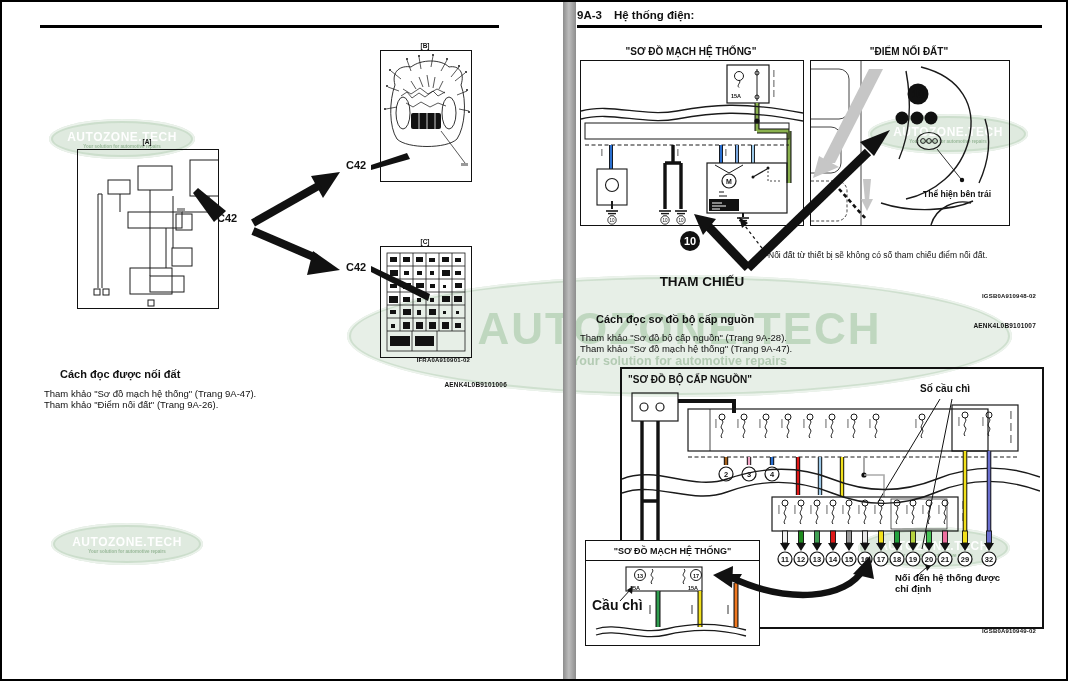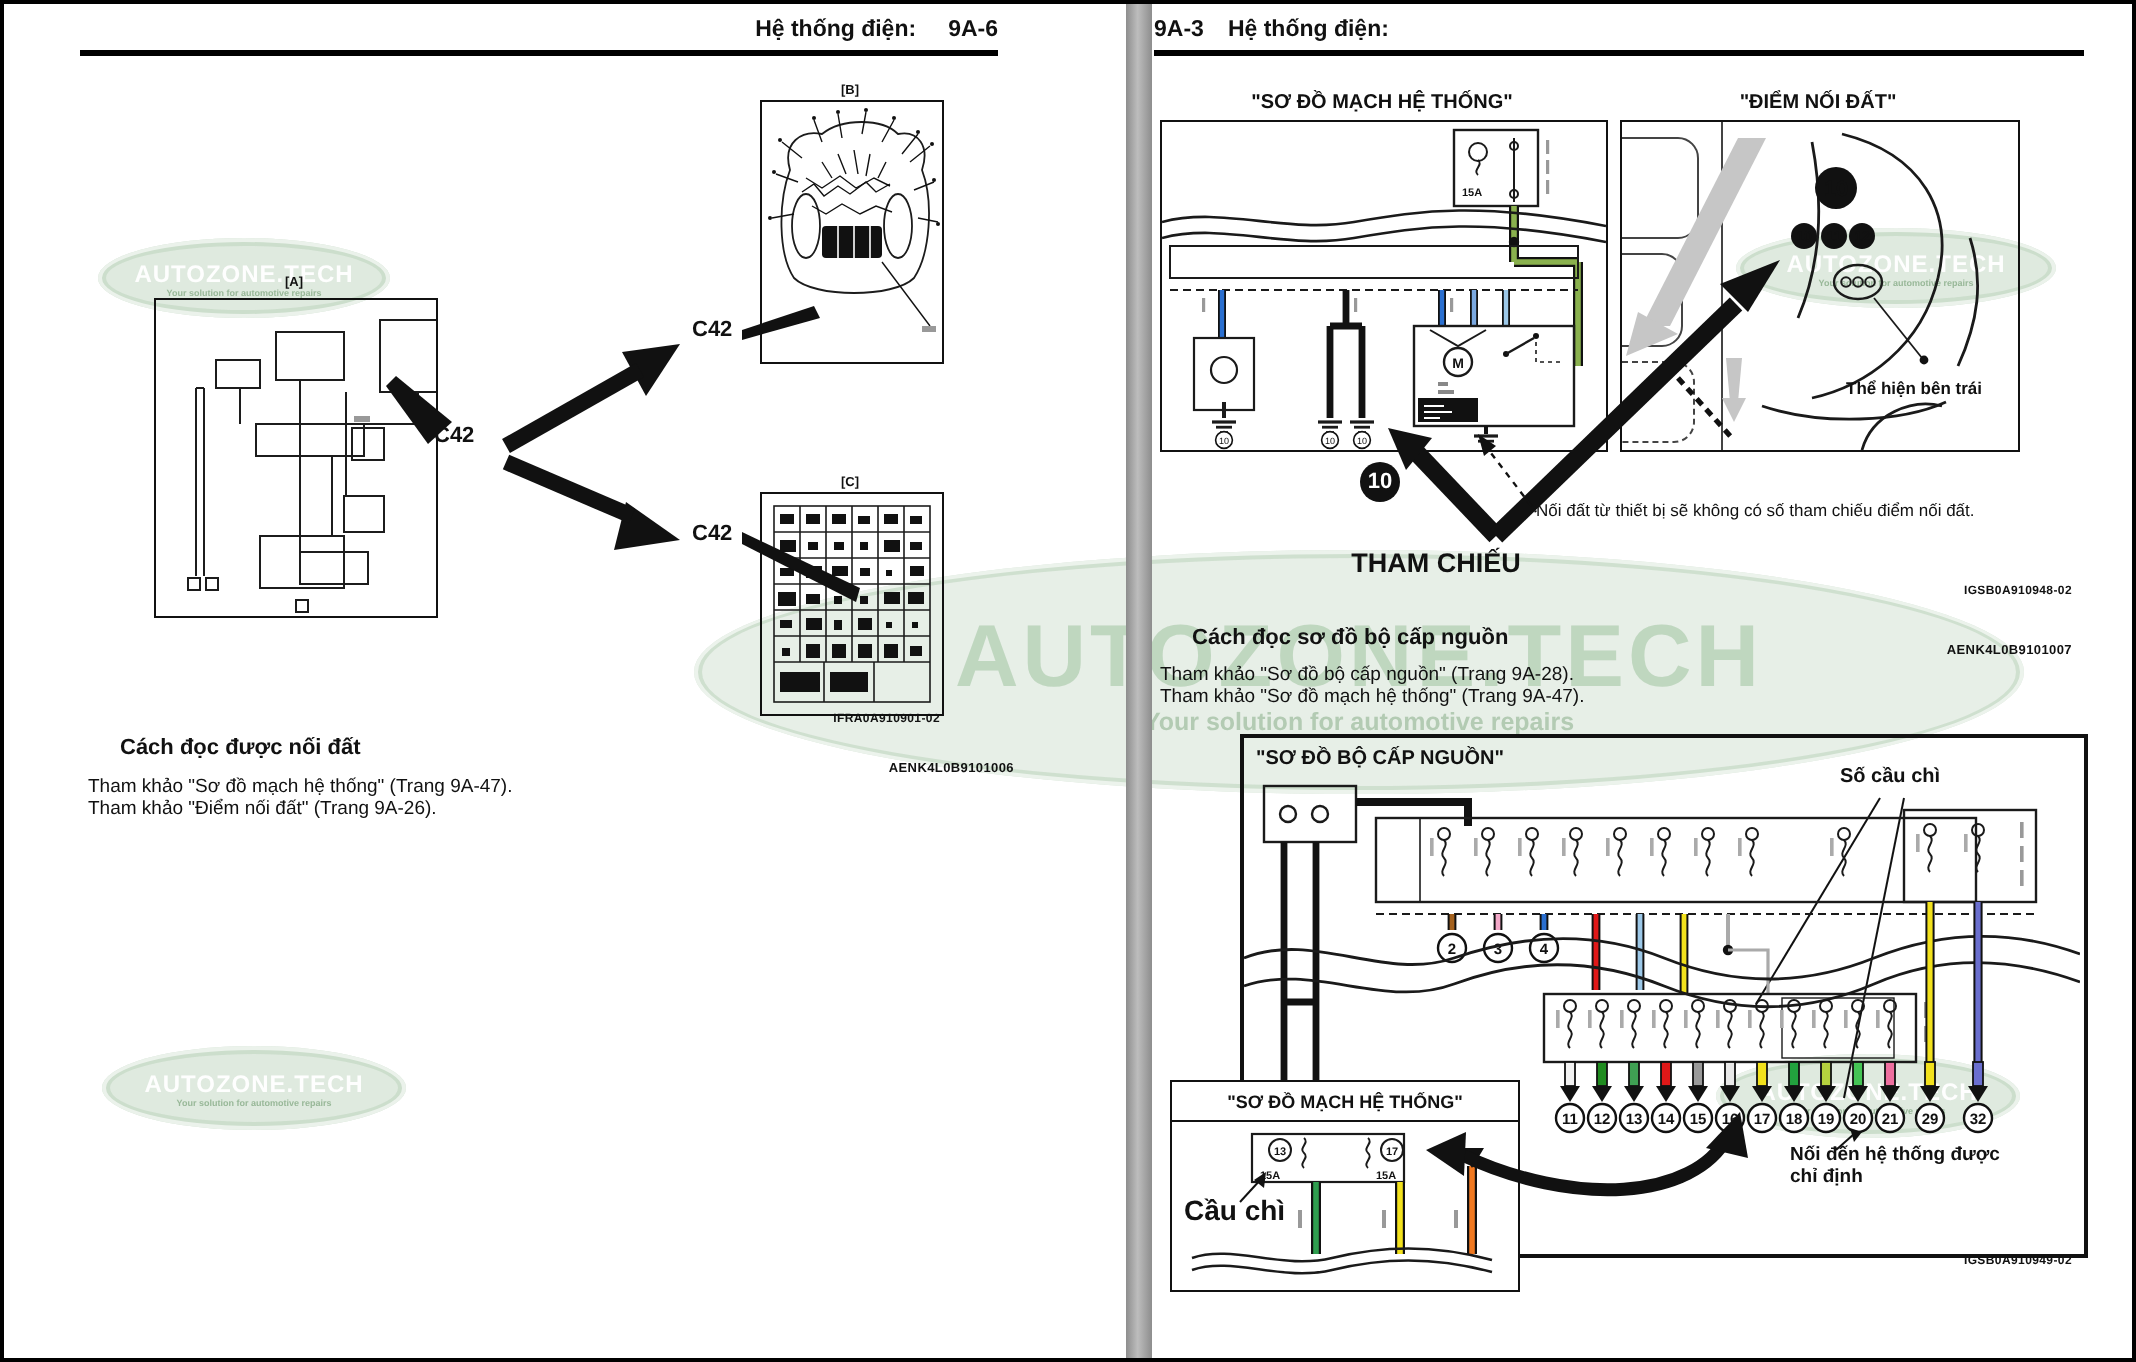--- a/index.html
+++ b/index.html
@@ -65,23 +65,20 @@
     <span class="brand">AUTOZONE.TECH</span>
     <span class="tag">Your solution for automotive repairs</span>
   </div>
   <div class="wm wm-sm" style="left:856px;top:525px;width:152px;height:42px;">
     <span class="brand">AUTOZONE.TECH</span>
     <span class="tag">Your solution for automotive repairs</span>
   </div>
 
   <div class="gutter"></div>
 
-  <div class="hdr" style="left:38px;width:459px;text-align:right;">
-    <span>Hệ thống điện:</span><span class="gap"></span><span>9A-6</span>
-  </div>
   <div class="rule" style="left:38px;width:459px;"></div>
 
   <div class="fig-lab" style="left:75px;top:136px;width:140px;">[A]</div>
   <div class="boxed" style="left:75px;top:147px;width:140px;height:158px;">
     <svg width="140" height="158" viewBox="0 0 140 158">
       <g fill="none" stroke="#1c1c1c" stroke-width="1">
         <rect x="60" y="16" width="34" height="24"></rect>
         <rect x="112" y="10" width="38" height="36"></rect>
         <rect x="30" y="30" width="22" height="14"></rect>
         <rect x="50" y="62" width="54" height="16"></rect>
@@ -346,21 +343,21 @@
       <polygon points="92,112 114,117 101,133"></polygon>
       <polygon points="288,28 258,40 272,54"></polygon>
     </g>
     <g stroke="#111" fill="none">
       <path d="M140,120 L166,154" stroke-width="1.2" stroke-dasharray="3,3"></path>
       <polygon points="137,115 146,121 140,126" fill="#111" stroke="none"></polygon>
     </g>
   </svg>
 
   <div class="note-t" style="left:766px;top:248px;">Nối đất từ thiết bị sẽ không có số tham chiếu điểm nối đất.</div>
-  <div class="caption" style="left:660px;top:272px;width:112px;">THAM CHIẾU</div>
+  <div class="caption" style="left:644px;top:272px;width:112px;">THAM CHIẾU</div>
   <div class="code" style="left:928px;top:291px;width:106px;">IGSB0A910948-02</div>
 
   <div class="h1" style="left:578px;top:311px;">Cách đọc sơ đồ bộ cấp nguồn</div>
   <div class="body-t" style="left:578px;top:330px;">Tham khảo "Sơ đồ bộ cấp nguồn" (Trang 9A-28).</div>
   <div class="body-t" style="left:578px;top:341px;">Tham khảo "Sơ đồ mạch hệ thống" (Trang 9A-47).</div>
   <div class="code" style="left:928px;top:320px;width:106px;font-size:6.5px;">AENK4L0B9101007</div>
 
   <div class="boxed" style="left:618px;top:365px;width:420px;height:258px;border-width:2px;">
     <svg width="418" height="254" viewBox="0 0 418 254">
       <defs>

